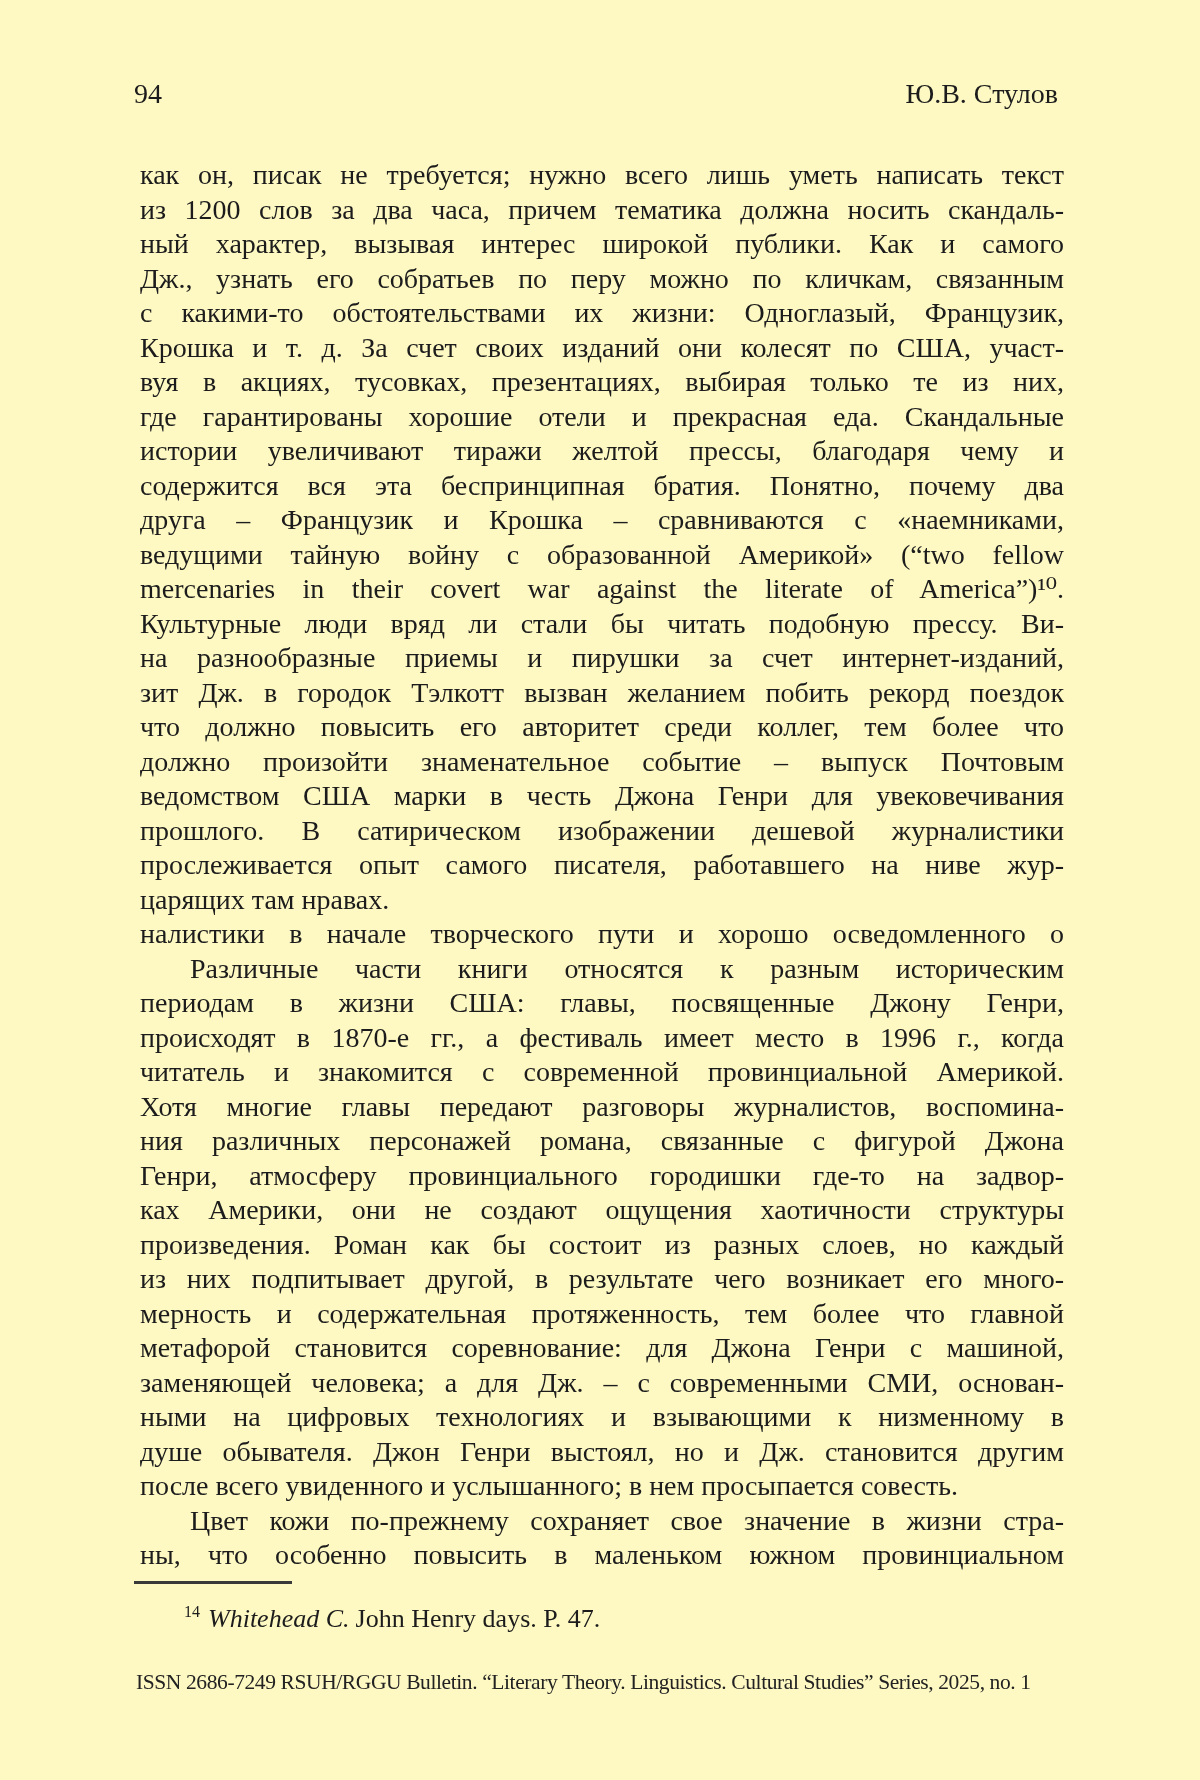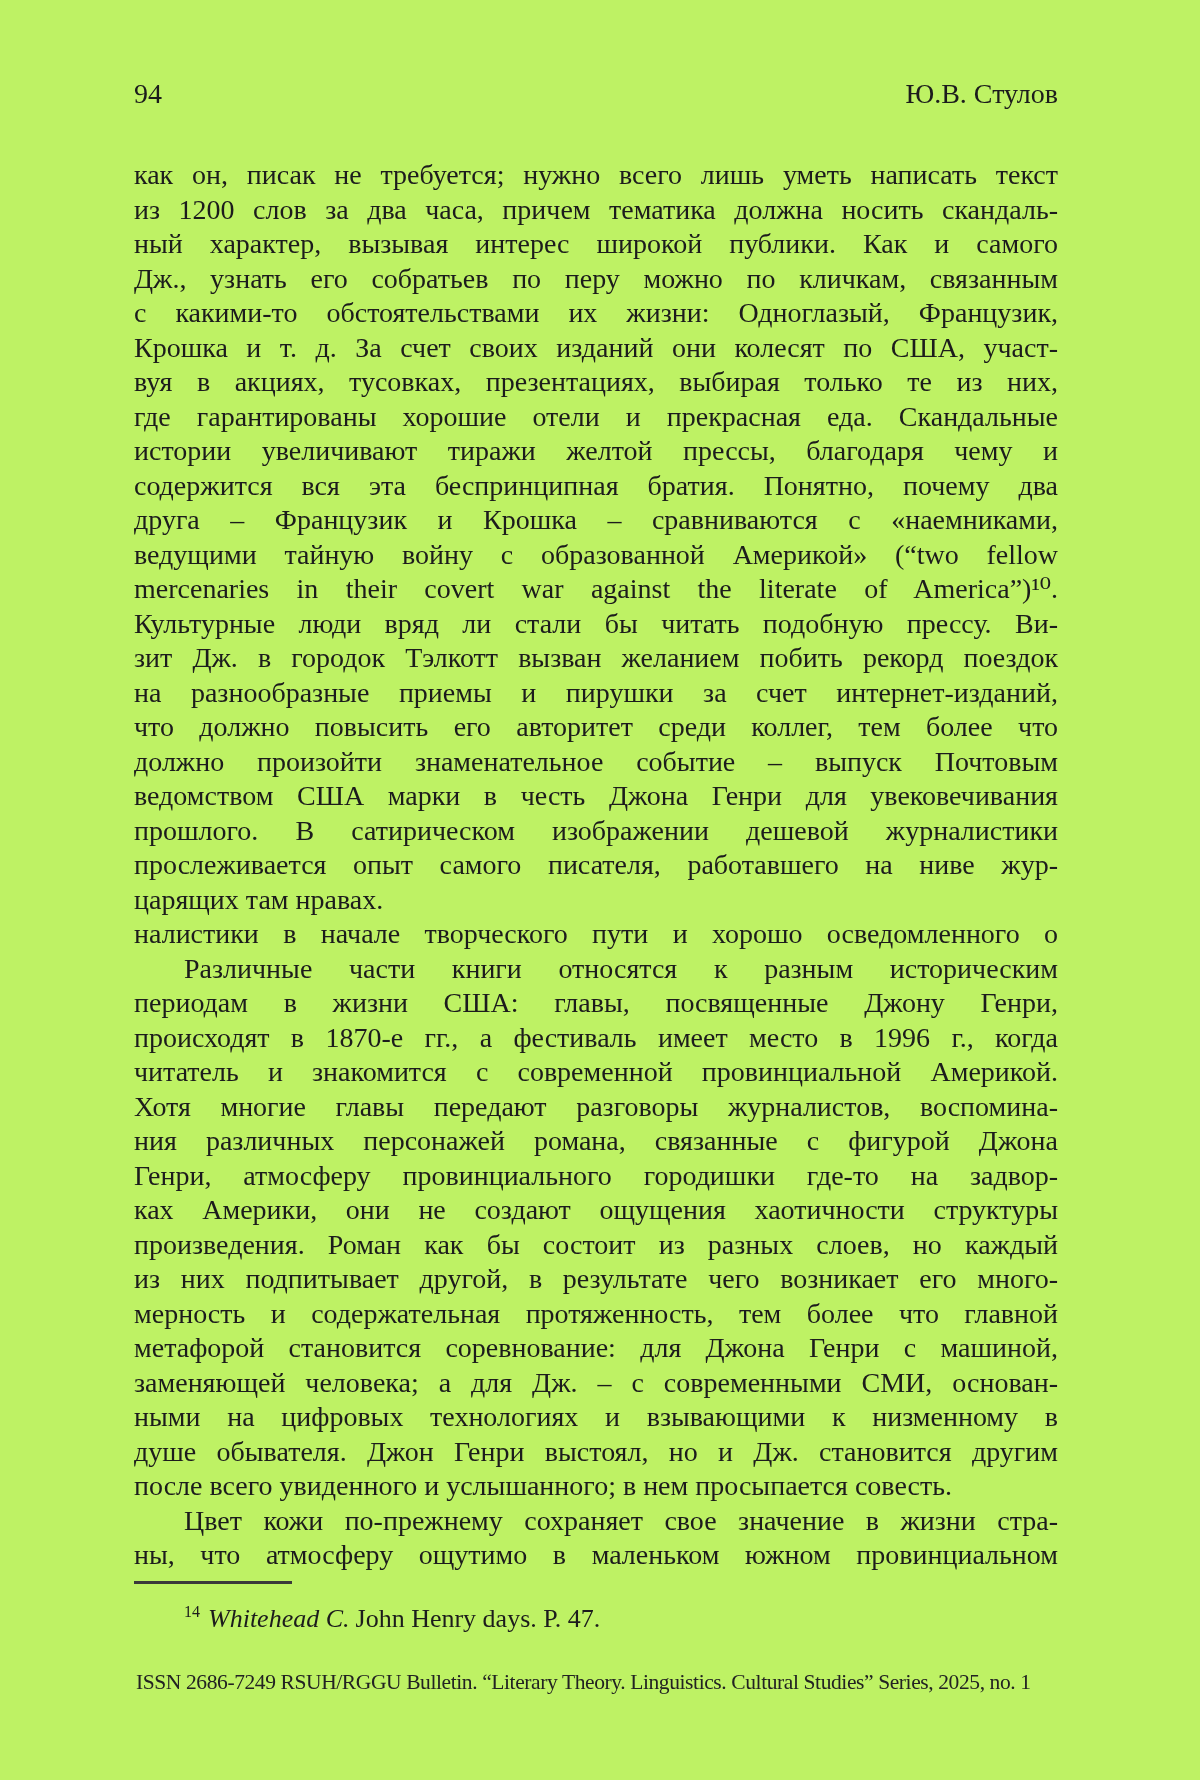--- a/index.html
+++ b/index.html
@@ -1,38 +1,38 @@
 <!DOCTYPE html>
 <html lang="ru"><head>
 <meta charset="utf-8">
 <style>
   html, body { margin: 0; padding: 0; }
   .page {
     position: relative;
     width: 1200px;
     height: 1780px;
-    background: #bef264;
+    background: #fef9c3;
     font-family: "Liberation Serif", "DejaVu Serif", serif;
     color: #1c1c1c;
     overflow: hidden;
   }
   .running-header {
     position: absolute;
     top: 78px;
     left: 134px;
     width: 924px;
     display: flex;
     justify-content: space-between;
     align-items: baseline;
     font-size: 28px;
   }
   .body-text {
     position: absolute;
     top: 158px;
-    left: 134px;
+    left: 140px;
     width: 924px;
     font-size: 28px;
   }
   .line {
     height: 34.5px;
     line-height: 34.5px;
     text-align: justify;
     text-align-last: justify;
     white-space: normal;
   }
@@ -91,22 +91,22 @@
       <div class="line">с какими-то обстоятельствами их жизни: Одноглазый, Французик,</div>
       <div class="line">Крошка и т. д. За счет своих изданий они колесят по США, участ-</div>
       <div class="line">вуя в акциях, тусовках, презентациях, выбирая только те из них,</div>
       <div class="line">где гарантированы хорошие отели и прекрасная еда. Скандальные</div>
       <div class="line">истории увеличивают тиражи желтой прессы, благодаря чему и</div>
       <div class="line">содержится вся эта беспринципная братия. Понятно, почему два</div>
       <div class="line">друга – Французик и Крошка – сравниваются с «наемниками,</div>
       <div class="line">ведущими тайную войну с образованной Америкой» (“two fellow</div>
       <div class="line">mercenaries in their covert war against the literate of America”)¹⁰.</div>
       <div class="line">Культурные люди вряд ли стали бы читать подобную прессу. Ви-</div>
+      <div class="line">на разнообразные приемы и пирушки за счет интернет-изданий,</div>
       <div class="line">зит Дж. в городок Тэлкотт вызван желанием побить рекорд поездок</div>
-      <div class="line">на разнообразные приемы и пирушки за счет интернет-изданий,</div>
       <div class="line">что должно повысить его авторитет среди коллег, тем более что</div>
       <div class="line">должно произойти знаменательное событие – выпуск Почтовым</div>
       <div class="line">ведомством США марки в честь Джона Генри для увековечивания</div>
       <div class="line">прошлого. В сатирическом изображении дешевой журналистики</div>
       <div class="line">прослеживается опыт самого писателя, работавшего на ниве жур-</div>
       <div class="line last">царящих там нравах.</div>
       <div class="line">налистики в начале творческого пути и хорошо осведомленного о</div>
       <div class="line indent">Различные части книги относятся к разным историческим</div>
       <div class="line">периодам в жизни США: главы, посвященные Джону Генри,</div>
       <div class="line">происходят в 1870-е гг., а фестиваль имеет место в 1996 г., когда</div>
@@ -117,21 +117,21 @@
       <div class="line">ках Америки, они не создают ощущения хаотичности структуры</div>
       <div class="line">произведения. Роман как бы состоит из разных слоев, но каждый</div>
       <div class="line">из них подпитывает другой, в результате чего возникает его много-</div>
       <div class="line">мерность и содержательная протяженность, тем более что главной</div>
       <div class="line">метафорой становится соревнование: для Джона Генри с машиной,</div>
       <div class="line">заменяющей человека; а для Дж. – с современными СМИ, основан-</div>
       <div class="line">ными на цифровых технологиях и взывающими к низменному в</div>
       <div class="line">душе обывателя. Джон Генри выстоял, но и Дж. становится другим</div>
       <div class="line last">после всего увиденного и услышанного; в нем просыпается совесть.</div>
       <div class="line indent">Цвет кожи по-прежнему сохраняет свое значение в жизни стра-</div>
-      <div class="line">ны, что атмосферу ощутимо в маленьком южном провинциальном</div>
+      <div class="line">ны, что особенно повысить в маленьком южном провинциальном</div>
     </div>
 
   <div class="footnote-rule"></div>
 
   <div class="footnote">
     <span class="fn-marker">14</span><span class="fn-author">Whitehead C.</span><span>John Henry days. P. 47.</span>
   </div>
 
   <div class="page-footer">ISSN 2686-7249  RSUH/RGGU Bulletin. “Literary Theory. Linguistics. Cultural Studies” Series, 2025, no. 1</div>
 

